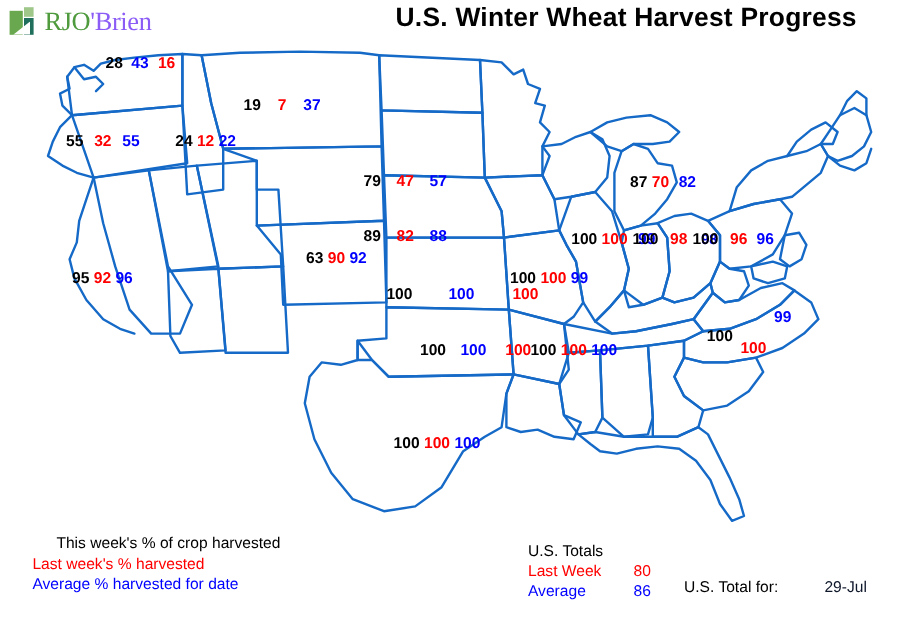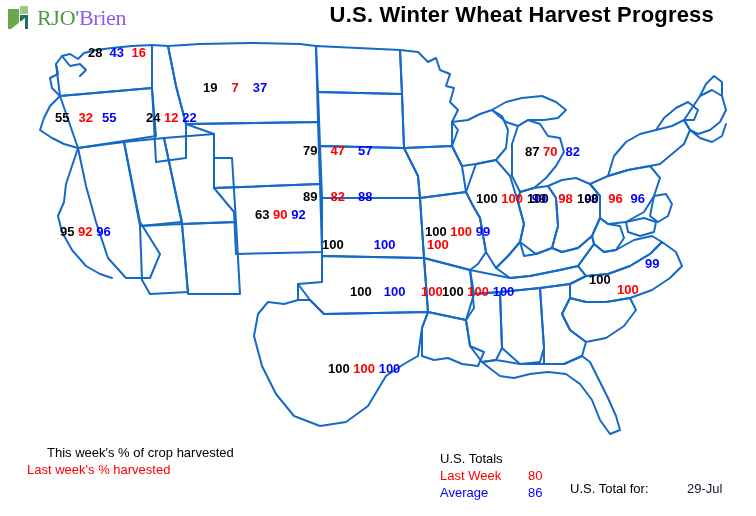--- a/index.html
+++ b/index.html
@@ -284,20 +284,21 @@
   <div class="grp" style="left:589px;top:272px;">
     <span class="cur">100</span>
   </div>
   <div class="grp" style="left:617px;top:282px;">
     <span class="lw">100</span>
   </div>
 
   <div class="legend">
     <div class="lg-cur">This week's % of crop harvested</div>
     <div class="lg-lw">Last week's % harvested</div>
+    <div class="lg-avg">Average % harvested for date</div>
   </div>
 
   <div class="totals">
     <div class="trow">
         <span class="tlabel t-cur">U.S. Totals</span>
       </div>
     <div class="trow">
       <span class="tlabel t-lw">Last Week</span>
       <span class="tval t-lw">80</span>
     </div>

